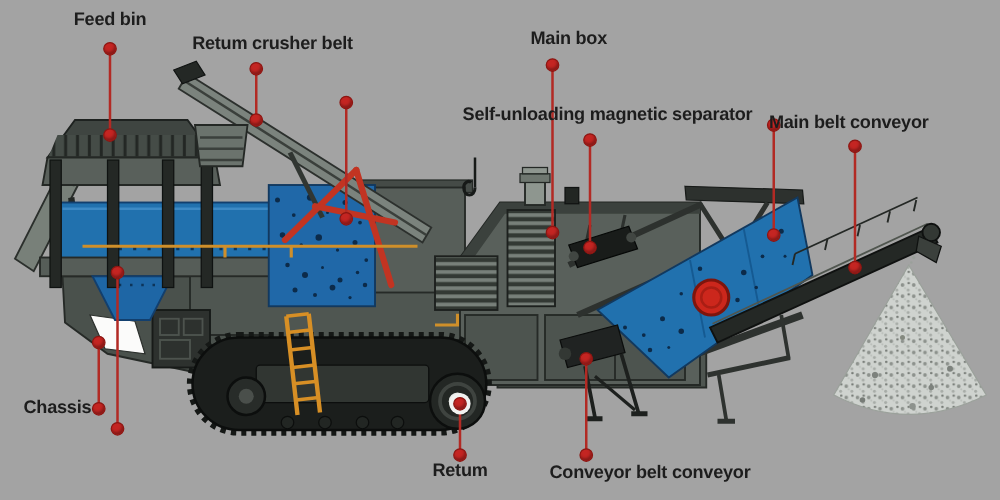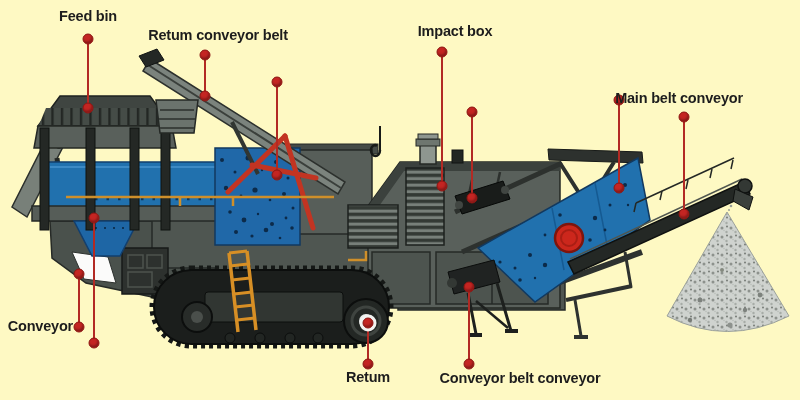--- a/index.html
+++ b/index.html
@@ -1,18 +1,18 @@
 <!DOCTYPE html>
 <html><head>
 <meta charset="utf-8">
 <style>
   html,body{margin:0;padding:0;}
   #stage{
     position:relative;width:800px;height:400px;overflow:hidden;
-    background:#fef9c3;font-family:"Liberation Sans",sans-serif;
+    background:#a3a3a3;font-family:"Liberation Sans",sans-serif;
   }
   #machine-svg{position:absolute;left:0;top:0;z-index:1;}
   .co-line{position:absolute;width:2px;background:#b22a24;z-index:3;}
   .co-dot{
     position:absolute;width:11px;height:11px;border-radius:50%;
     background:#c42522;border:1px solid #8c1612;box-sizing:border-box;
     box-shadow:inset -1px -2px 2px rgba(0,0,0,.3);
     transform:translate(-50%,-50%);z-index:4;
   }
   .co-dot.ring{box-shadow:0 0 0 3px #f1f2f0, inset -1px -2px 2px rgba(0,0,0,.3);}
@@ -246,48 +246,49 @@
       <path d="M233,197 V206 M180,197 V206"></path>
       <path d="M348,260 h18 v-9"></path>
     </g>
   </svg>
 
   <div class="co-label ctr" style="left:88px;top:9px">Feed bin</div>
   <div class="co-line" style="left:87px;top:39px;height:69px"></div>
   <div class="co-dot" style="left:88px;top:39px"></div>
   <div class="co-dot" style="left:88px;top:108px"></div>
 
-  <div class="co-label ctr" style="left:218px;top:28px">Retum conveyor belt</div>
+  <div class="co-label ctr" style="left:218px;top:28px">Retum crusher belt</div>
   <div class="co-line" style="left:204px;top:55px;height:41px"></div>
   <div class="co-dot" style="left:205px;top:55px"></div>
   <div class="co-dot" style="left:205px;top:96px"></div>
 
   <div class="co-line" style="left:276px;top:82px;height:93px"></div>
   <div class="co-dot" style="left:277px;top:82px"></div>
   <div class="co-dot" style="left:277px;top:175px"></div>
 
-  <div class="co-label ctr" style="left:455px;top:24px">Impact box</div>
+  <div class="co-label ctr" style="left:455px;top:24px">Main box</div>
   <div class="co-line" style="left:441px;top:52px;height:134px"></div>
   <div class="co-dot" style="left:442px;top:52px"></div>
   <div class="co-dot" style="left:442px;top:186px"></div>
 
+  <div class="co-label ctr" style="left:486px;top:85px">Self-unloading magnetic separator</div>
   <div class="co-line" style="left:471px;top:112px;height:86px"></div>
   <div class="co-dot" style="left:472px;top:112px"></div>
   <div class="co-dot" style="left:472px;top:198px"></div>
 
   <div class="co-line" style="left:618px;top:100px;height:88px"></div>
   <div class="co-dot" style="left:619px;top:100px"></div>
   <div class="co-dot" style="left:619px;top:188px"></div>
 
   <div class="co-label ctr" style="left:679px;top:91px">Main belt conveyor</div>
   <div class="co-line" style="left:683px;top:117px;height:97px"></div>
   <div class="co-dot" style="left:684px;top:117px"></div>
   <div class="co-dot" style="left:684px;top:214px"></div>
 
-  <div class="co-label rgt" style="left:73px;top:319px">Conveyor</div>
+  <div class="co-label rgt" style="left:73px;top:319px">Chassis</div>
   <div class="co-line" style="left:78px;top:274px;height:54px"></div>
   <div class="co-dot" style="left:79px;top:274px"></div>
   <div class="co-dot" style="left:79px;top:327px"></div>
 
   <div class="co-line" style="left:93px;top:218px;height:126px"></div>
   <div class="co-dot" style="left:94px;top:218px"></div>
   <div class="co-dot" style="left:94px;top:343px"></div>
 
   <div class="co-label ctr" style="left:368px;top:370px">Retum</div>
   <div class="co-line" style="left:367px;top:323px;height:42px"></div>

